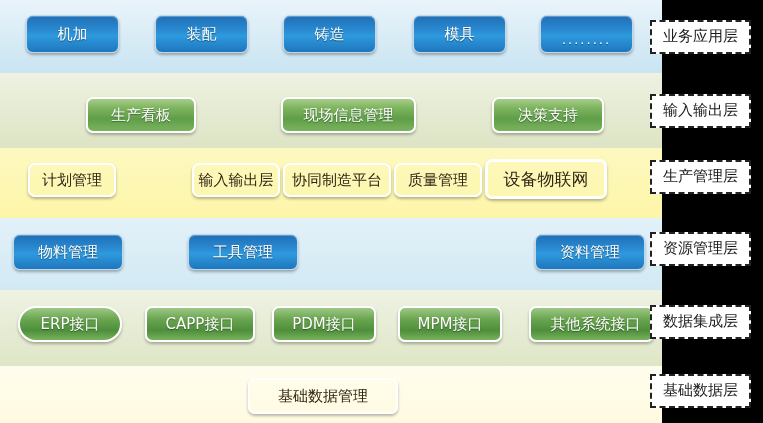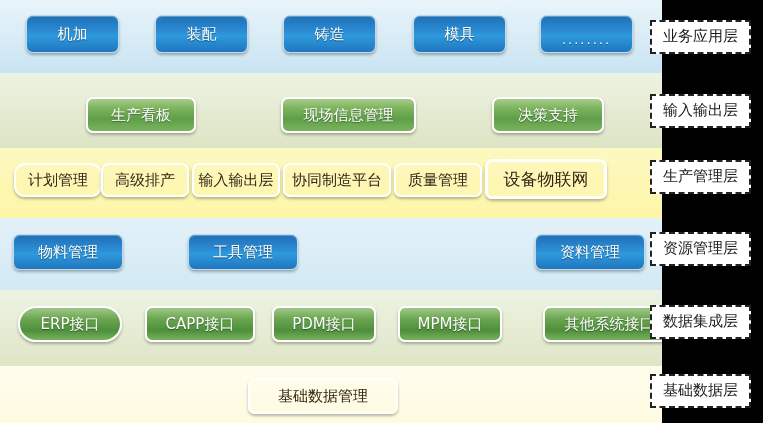--- a/index.html
+++ b/index.html
@@ -138,25 +138,22 @@
           <div class="node green" style="left: 281px; top: 24px; width: 135px; height: 36px;">
             <span>现场信息管理</span>
           </div>
           <div class="node green" style="left: 492px; top: 24px; width: 112px; height: 36px;">
             <span>决策支持</span>
           </div>
         </div>
       </div>
       <div class="band" style="top: 148px; height: 70px; background: linear-gradient(rgb(253, 248, 192) 0%, rgb(253, 246, 168) 100%);">
         <div class="band-inner">
-          <div class="node gold" style="left: 14px; top: 15px; width: 88px; height: 34px; border-radius: 11px;">
+          <div class="node gold" style="left: 28px; top: 15px; width: 88px; height: 34px;">
             <span>计划管理</span>
-          </div>
-          <div class="node gold" style="left: 101px; top: 15px; width: 88px; height: 34px;">
-            <span>高级排产</span>
           </div>
           <div class="node gold" style="left: 192px; top: 15px; width: 88px; height: 34px;">
             <span>输入输出层</span>
           </div>
           <div class="node gold" style="left: 283px; top: 15px; width: 108px; height: 34px;">
             <span>协同制造平台</span>
           </div>
           <div class="node gold" style="left: 394px; top: 15px; width: 88px; height: 34px;">
             <span>质量管理</span>
           </div>
@@ -185,21 +182,21 @@
           </div>
           <div class="node green2" style="left: 145px; top: 16px; width: 110px; height: 36px;">
             <span>CAPP接口</span>
           </div>
           <div class="node green2" style="left: 272px; top: 16px; width: 104px; height: 36px;">
             <span>PDM接口</span>
           </div>
           <div class="node green2" style="left: 398px; top: 16px; width: 104px; height: 36px;">
             <span>MPM接口</span>
           </div>
-          <div class="node green2" style="left: 543px; top: 16px; width: 125px; height: 36px; padding-left: 8px;">
+          <div class="node green2" style="left: 529px; top: 16px; width: 125px; height: 36px; padding-left: 8px;">
             <span>其他系统接口</span>
           </div>
         </div>
       </div>
       <div class="band" style="top: 366px; height: 57px; background: linear-gradient(rgb(255, 253, 238) 0%, rgb(255, 250, 224) 100%);">
         <div class="band-inner">
           <div class="node gold" style="left: 248px; top: 12px; width: 150px; height: 36px;">
             <span>基础数据管理</span>
           </div>
         </div>

